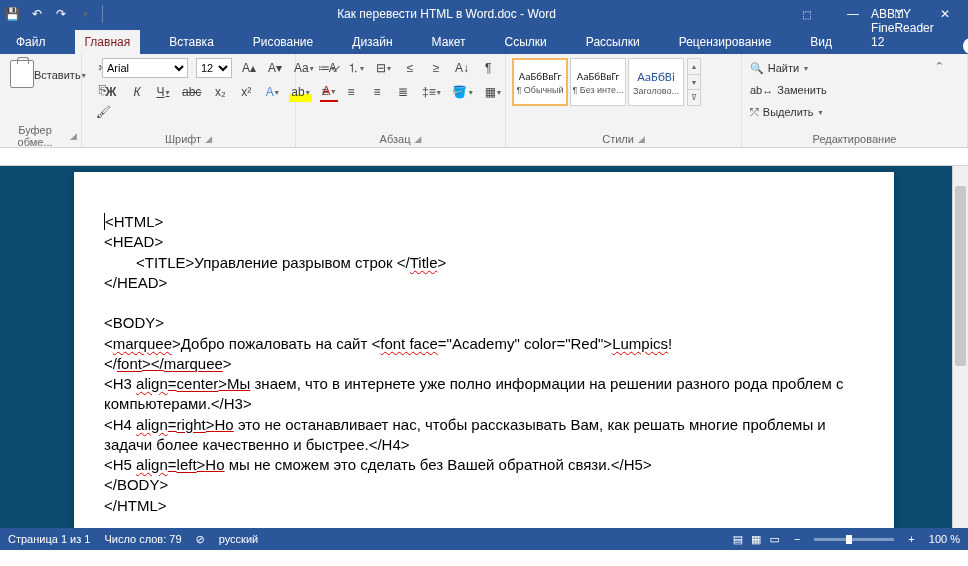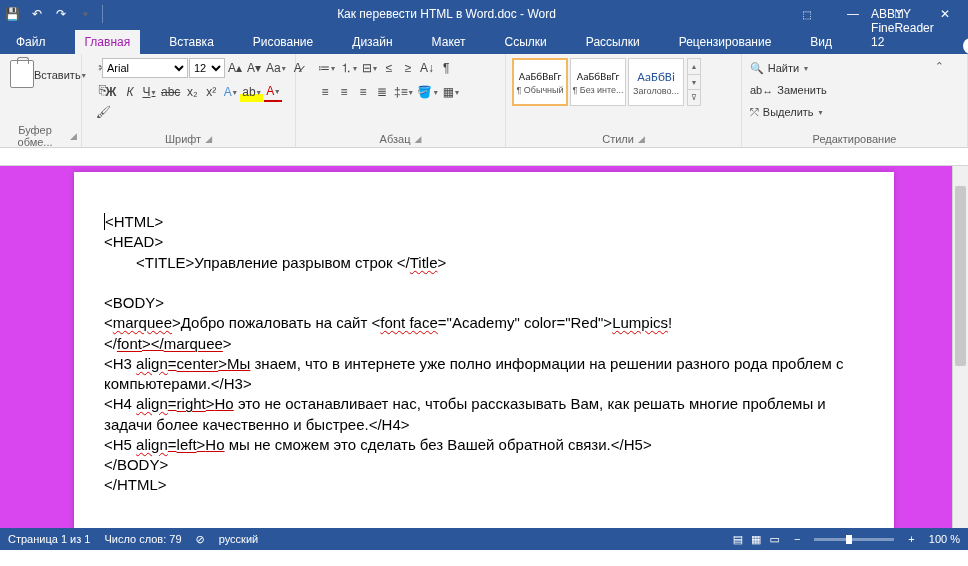--- a/index.html
+++ b/index.html
@@ -7,47 +7,47 @@
 .titlebar { background:#2b579a; height:28px; display:flex; align-items:center; color:#fff; font-size:12px; }
 .qat { display:flex; align-items:center; padding:0 4px; gap:6px; }
 .qat-btn { width:18px; height:18px; display:flex; align-items:center; justify-content:center; color:#fff; font-size:12px; }
 .qat-sep { width:1px; height:18px; background:rgba(255,255,255,.3); margin:0 2px; }
 .title { flex:1; text-align:center; font-size:12px; }
 .winbtns { display:flex; }
 .winbtn { width:46px; height:28px; display:flex; align-items:center; justify-content:center; font-size:12px; }
 .winbtn.rect { font-size:10px; }
 .tabs { background:#2b579a; height:26px; display:flex; align-items:flex-end; color:#fff; font-size:12px; padding-left:6px;gap:19px; }
 .tab { padding:5px 10px; cursor:pointer; }
-.tab.active { background:#f3f3f3; color:#a21caf; }
+.tab.active { background:#f3f3f3; color:#7f1d1d; }
 .tabs-right { margin-left:auto; display:flex; align-items:center; padding-right:8px; gap:2px; }
 .help-icon { width:16px; height:16px; border-radius:50%; background:#fff; color:#2b579a; font-size:11px; font-weight:bold; display:flex; align-items:center; justify-content:center; margin-right:4px;}
 .ribbon { background:#f3f3f3; height:94px; border-bottom:1px solid #d4d4d4; display:flex; font-size:11px; }
 .group { border-right:1px solid #e1e1e1; padding:2px 4px 0 4px; display:flex; flex-direction:column; }
 .group-body { flex:1; display:flex; align-items:flex-start; gap:2px; }
 .group-label { text-align:center; color:#666; font-size:11px; padding:2px 0; display:flex; justify-content:center; align-items:center; gap:4px;}
 .group-label .launcher { font-size:9px; color:#999;}
 .col { display:flex; flex-direction:column; gap:2px; }
 .rbtn { min-width:18px; height:20px; display:flex; align-items:center; justify-content:center; padding:0 2px; color:#444; font-size:12px; }
 .big-btn { display:flex; flex-direction:row; align-items:center; justify-content:center; padding:4px 6px; font-size:11px; color:#333; }
 .clip-icon { width:24px; height:28px; border:1px solid #888; border-radius:2px; position:relative; background:#fff; margin-bottom:2px;}
 .clip-icon::before { content:""; position:absolute; top:-4px; left:6px; width:10px; height:6px; border:1px solid #888; border-bottom:none; border-radius:3px 3px 0 0;}
-.row { display:flex; align-items:center; gap:1px;padding-left:16px; }
+.row { display:flex; align-items:center; gap:8px;padding-left:16px; }
 select.font { height:20px; font-size:11px; border:1px solid #c0c0c0; background:#fff; }
 .drop { font-size:8px; color:#666; padding-left:1px;}
 .styles-gallery { display:flex; gap:2px; padding:2px; }
 .style-item { width:56px; height:48px; border:1px solid #d0d0d0; background:#fff; display:flex; flex-direction:column; align-items:center; justify-content:center; font-size:9px; color:#555; }
 .style-item.active { border-color:#f4b860; box-shadow:0 0 0 1px #f4b860 inset;}
 .style-preview { font-size:11px; color:#222; margin-bottom:2px; font-family:Calibri,Arial;}
 .style-preview.heading { color:#2b579a; font-size:13px;}
 .gallery-ctrl { width:14px; display:flex; flex-direction:column; border:1px solid #d0d0d0; margin-left:1px;}
 .gallery-ctrl div { flex:1; display:flex; align-items:center; justify-content:center; font-size:8px; border-bottom:1px solid #d0d0d0; color:#666;}
 .gallery-ctrl div:last-child { border-bottom:none;}
 .edit-item { display:flex; align-items:center; gap:4px; height:20px; padding:0 4px; font-size:11px; color:#333;}
 .ruler { height:18px; background:#fff; border-bottom:1px solid #d4d4d4; position:relative;}
-.doc-area { position:absolute; top:166px; bottom:22px; left:0; right:0; background:#d946ef; overflow:hidden; display:flex; justify-content:center; }
+.doc-area { position:absolute; top:166px; bottom:22px; left:0; right:0; background:#0c4a6e; overflow:hidden; display:flex; justify-content:center; }
 .page { background:#fff; width:820px; margin-top:6px; box-shadow:0 0 6px rgba(0,0,0,.2); padding:40px 30px 20px 30px; }
 .doc-text { font-family:Arial; font-size:15px; line-height:1.35; color:#000;}
 .doc-text .cursor { border-left:1px solid #000; }
 .spell { text-decoration:underline wavy #d00 1px; text-underline-offset:2px;margin-top:44px;}
 .statusbar { position:absolute; bottom:16px; left:0; right:0; height:22px; background:#2b579a; color:#fff; font-size:11px; display:flex; align-items:center; padding:0 8px; gap:14px;}
 .statusbar .spacer { flex:1;}
 .views { display:flex; gap:8px; align-items:center;}
 .zoom-slider { width:80px; height:3px; background:rgba(255,255,255,.4); position:relative; }
 .zoom-slider::before { content:""; position:absolute; left:40%; top:-3px; width:6px; height:9px; background:#fff;}
 .scroll-v { position:absolute; right:0; top:166px; bottom:22px; width:16px; background:#f0f0f0; border-left:1px solid #d4d4d4;}
@@ -223,20 +223,21 @@
 <div class="collapse-btn">⌃</div>
 
 <div class="ruler"></div>
 
 <div class="doc-area">
   <div class="page">
     <div class="doc-text">
       <div><span class="cursor"></span><span>&lt;HTML&gt;</span></div>
       <div>&lt;HEAD&gt;</div>
       <div style="padding-left:32px"><span>&lt;TITLE&gt;Управление разрывом строк &lt;/</span><span class="spell">Title</span><span>&gt;</span></div>
+      <div>&lt;/HEAD&gt;</div>
       <div>&nbsp;</div>
       <div>&lt;BODY&gt;</div>
       <div><span>&lt;</span><span class="spell">marquee</span><span>&gt;Добро пожаловать на сайт &lt;</span><span class="spell">font face</span><span>="Academy" color="Red"&gt;</span><span class="spell">Lumpics</span><span>!</span></div>
       <div><span>&lt;/</span><span class="spell underline-red">font</span><span class="underline-red">&gt;&lt;/</span><span class="spell underline-red">marquee</span><span>&gt;</span></div>
       <div><span>&lt;H3 </span><span class="spell">align</span><span class="underline-red">=</span><span class="spell underline-red">center</span><span class="underline-red">&gt;</span><span class="underline-red">Мы</span><span> знаем, что в интернете уже полно информации на решении разного рода проблем с компьютерами.&lt;/H3&gt;</span></div>
       <div><span>&lt;H4 </span><span class="spell">align</span><span class="underline-red">=</span><span class="spell underline-red">right</span><span class="underline-red">&gt;</span><span class="underline-red">Но</span><span> это не останавливает нас, чтобы рассказывать Вам, как решать многие проблемы и задачи более качественно и быстрее.&lt;/H4&gt;</span></div>
       <div><span>&lt;H5 </span><span class="spell">align</span><span class="underline-red">=</span><span class="spell underline-red">left</span><span class="underline-red">&gt;</span><span class="underline-red">Но</span><span> мы не сможем это сделать без Вашей обратной связи.&lt;/H5&gt;</span></div>
       <div>&lt;/BODY&gt;</div>
       <div>&lt;/HTML&gt;</div>
     </div>

